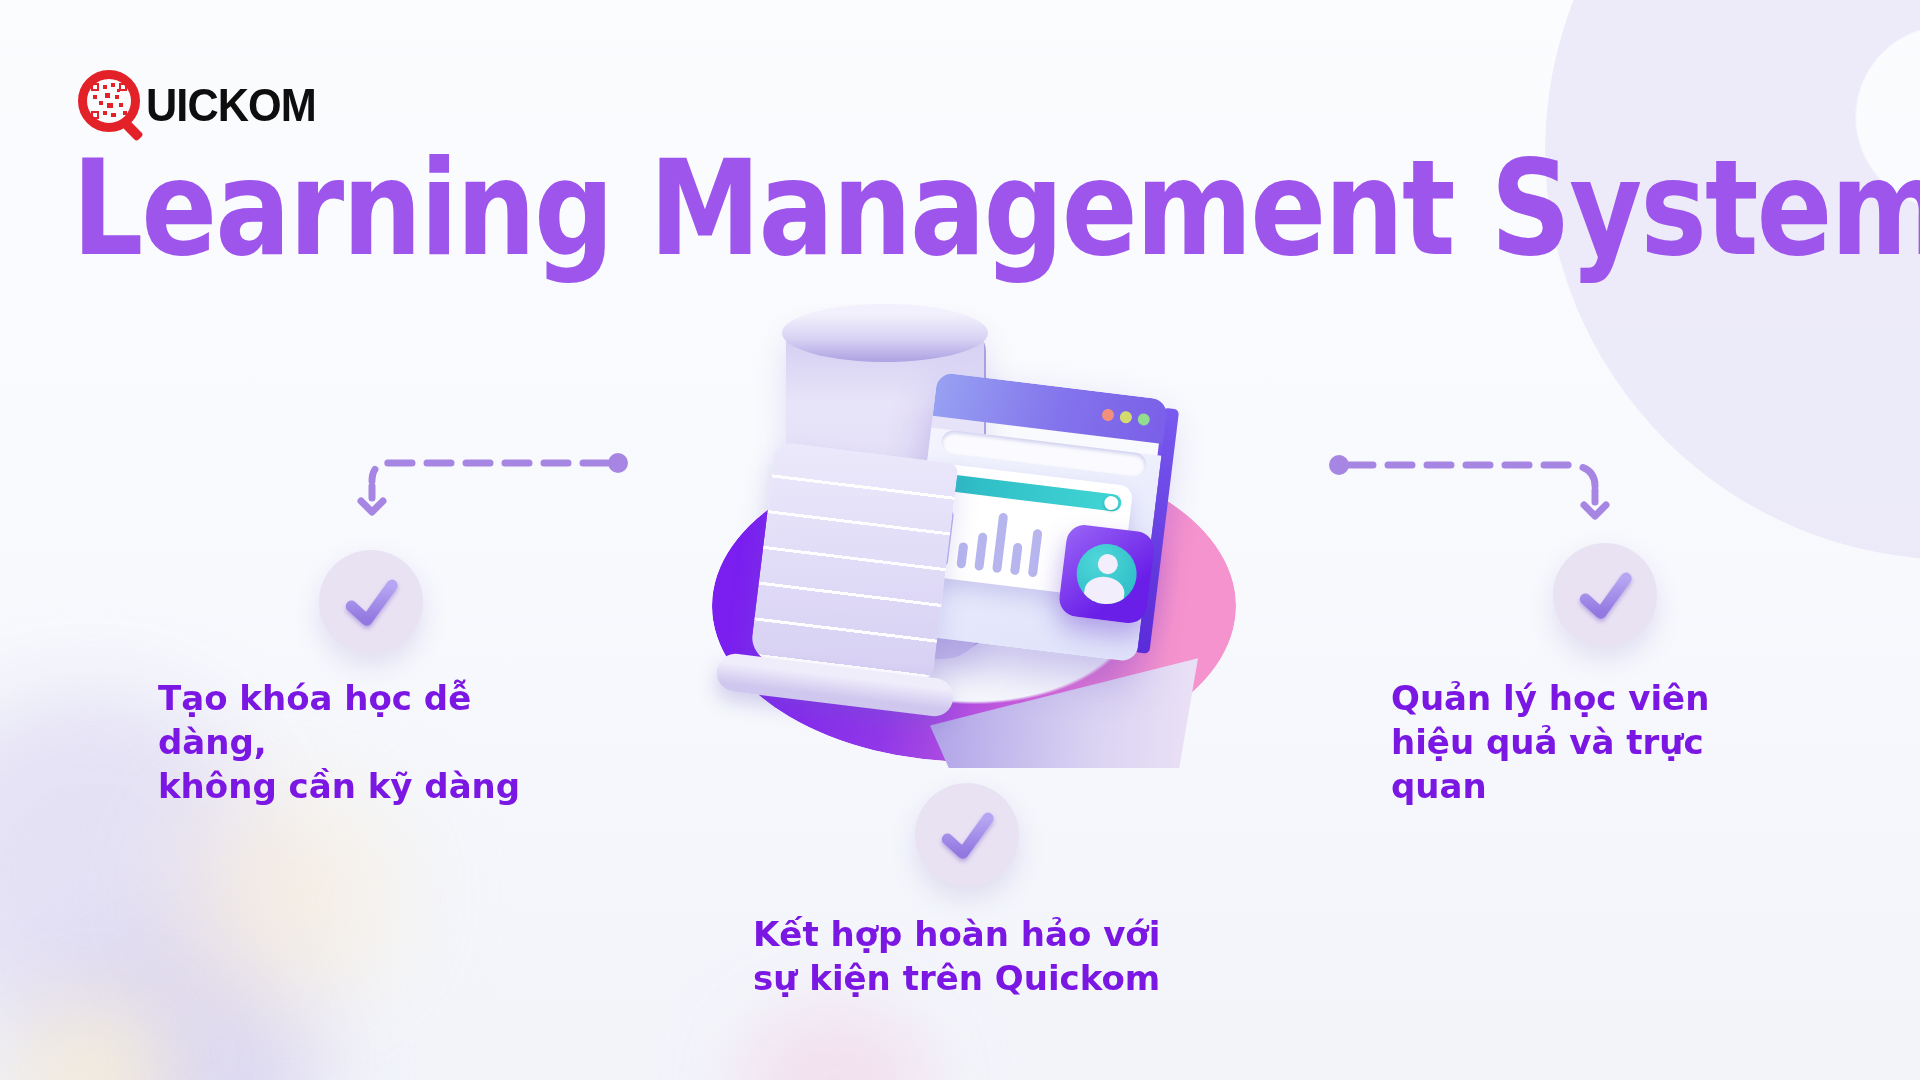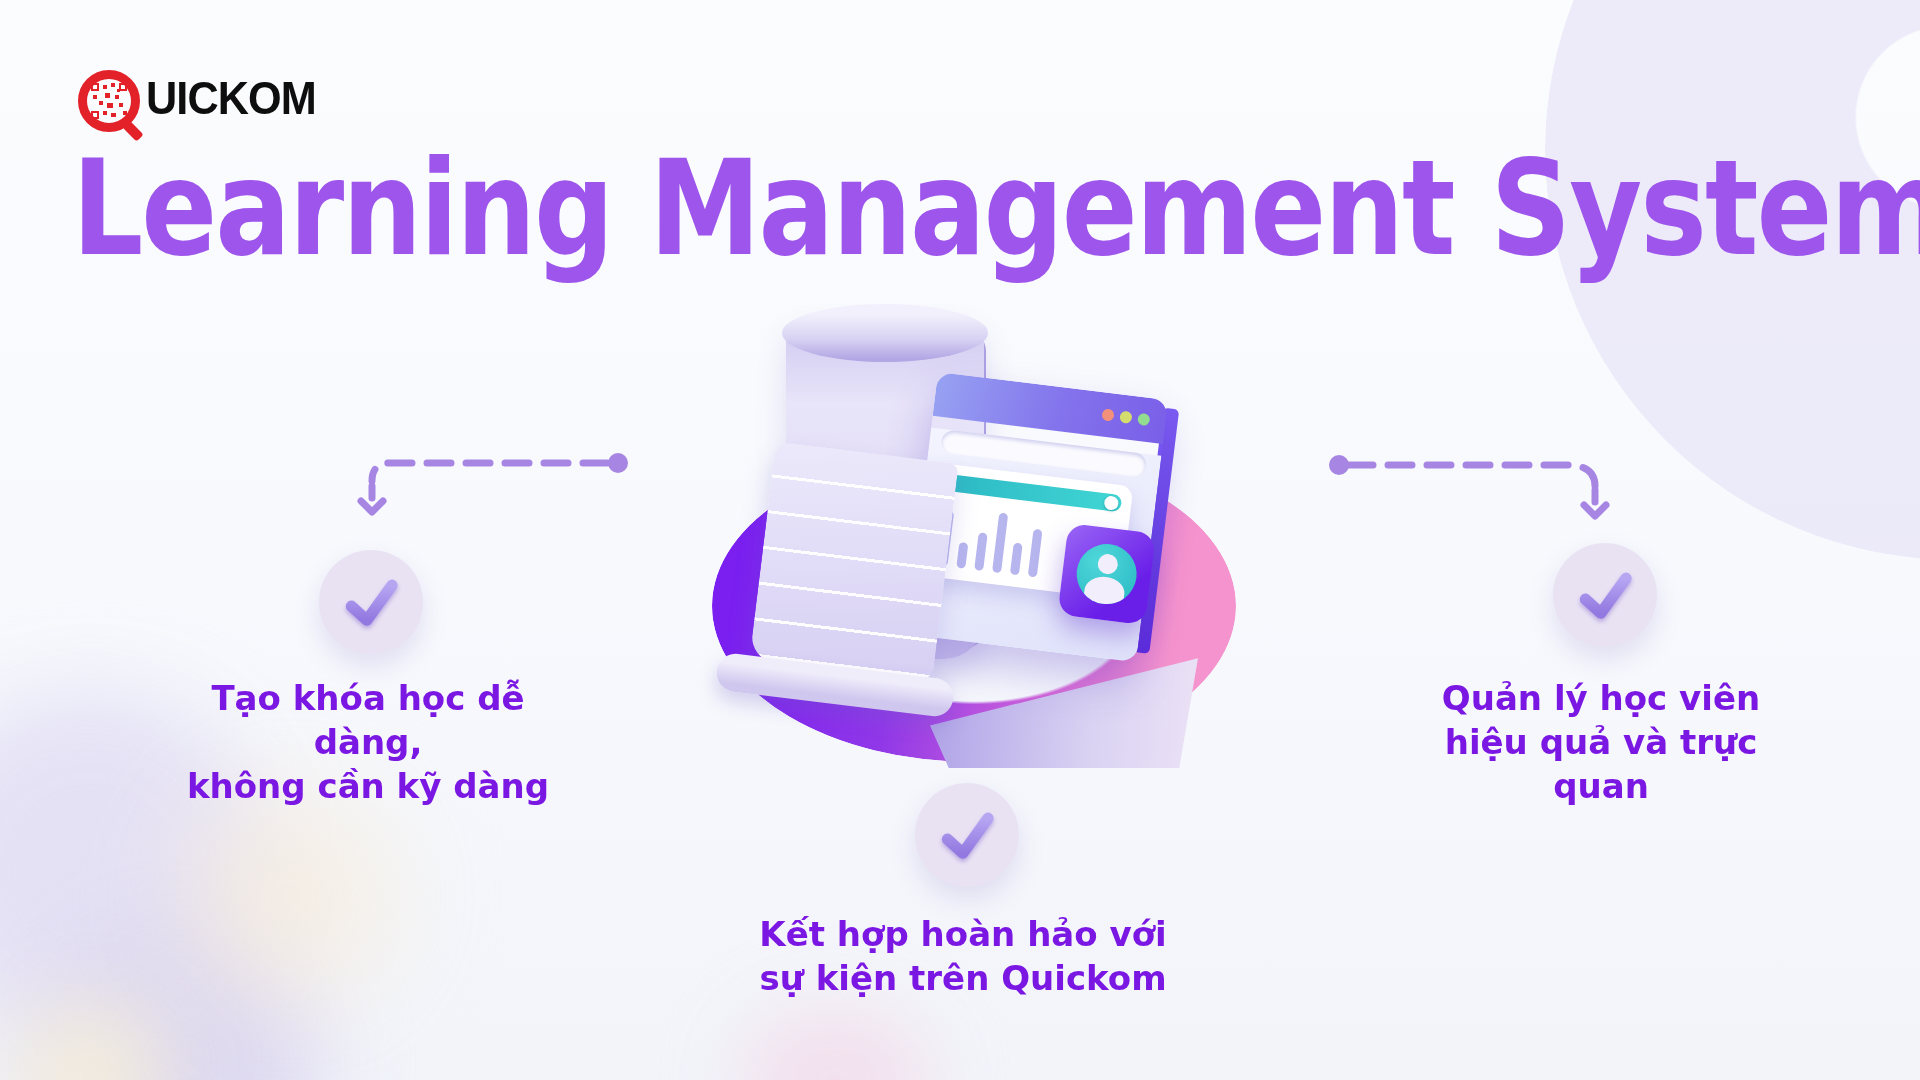--- a/index.html
+++ b/index.html
@@ -16,21 +16,21 @@
     -webkit-mask:radial-gradient(circle 92px at 49% 46%, transparent 0 90px, #000 92px);
             mask:radial-gradient(circle 92px at 49% 46%, transparent 0 90px, #000 92px);}
   .blob{border-radius:50%;}
   .blob.b1{left:-90px;top:690px;width:360px;height:360px;background:#e2def4;filter:blur(42px);opacity:.85;}
   .blob.b2{left:40px;top:920px;width:280px;height:280px;background:#dad5f0;filter:blur(46px);opacity:.9;}
   .blob.b3{left:185px;top:790px;width:210px;height:210px;background:#f6ecdc;filter:blur(55px);opacity:.75;}
   .blob.b4{left:10px;top:995px;width:160px;height:160px;background:#f7f0d9;filter:blur(40px);opacity:.8;}
   .blob.b5{left:740px;top:1010px;width:190px;height:140px;background:#f2d9e9;filter:blur(40px);opacity:.8;}
 
   
-  .logo{left:78px;top:70px;display:flex;align-items:flex-start;gap:6px;}
+  .logo{left:78px;top:70px;display:flex;align-items:flex-end;gap:6px;}
   .q-icon{position:relative;width:62px;height:62px;}
   .q-ring{position:absolute;inset:0;border:9px solid #e32128;border-radius:50%;box-sizing:border-box;}
   .q-tail{position:absolute;right:-3px;bottom:-4px;width:20px;height:10px;background:#e32128;border-radius:3px;transform:rotate(45deg);}
   .q-qr{position:absolute;left:11px;top:11px;width:40px;height:40px;}
   .logo-text{font-family:"Liberation Sans", sans-serif;font-weight:800;font-size:47px;color:#0e0e0e;letter-spacing:-1px;transform:scaleX(.92);transform-origin:left center;}
 
   
   .title{left:72px;top:138px;width:1820px;font-weight:700;font-size:112px;line-height:118px;
     letter-spacing:-2px;color:#9d55ec;transform:scaleY(1.18);transform-origin:top left;white-space:nowrap;}
 
@@ -86,21 +86,21 @@
     background:linear-gradient(135deg,#9a66f6 0%,#6a1fe8 70%);box-shadow:0 14px 26px rgba(90,40,200,.35);
     display:flex;align-items:center;justify-content:center;}
   .badge-circle{position:relative;width:60px;height:60px;border-radius:50%;overflow:hidden;
     background:radial-gradient(circle at 35% 30%,#4fd8da,#27b6c2);}
   .person-head{position:absolute;left:50%;top:10px;transform:translateX(-50%);width:20px;height:20px;border-radius:50%;background:#f3eefb;}
   .person-body{position:absolute;left:50%;top:33px;transform:translateX(-50%);width:40px;height:30px;border-radius:50% 50% 0 0;background:#f3eefb;}
 
   
   .check{width:104px;height:104px;border-radius:50%;background:#e9e2f3;
     box-shadow:0 12px 26px rgba(140,120,200,.20);display:flex;align-items:center;justify-content:center;}
-  .feature-text{width:420px;text-align:center;font-weight:700;font-size:34px;line-height:44px;color:#7b17e3;}
+  .feature-text{width:420px;text-align:left;font-weight:700;font-size:34px;line-height:44px;color:#7b17e3;}
 </style>
 </head>
 <body>
 
 <div class="canvas">
 
   <div class="abs bg-donut"></div>
   <div class="abs blob b1"></div>
   <div class="abs blob b2"></div>
   <div class="abs blob b3"></div>

